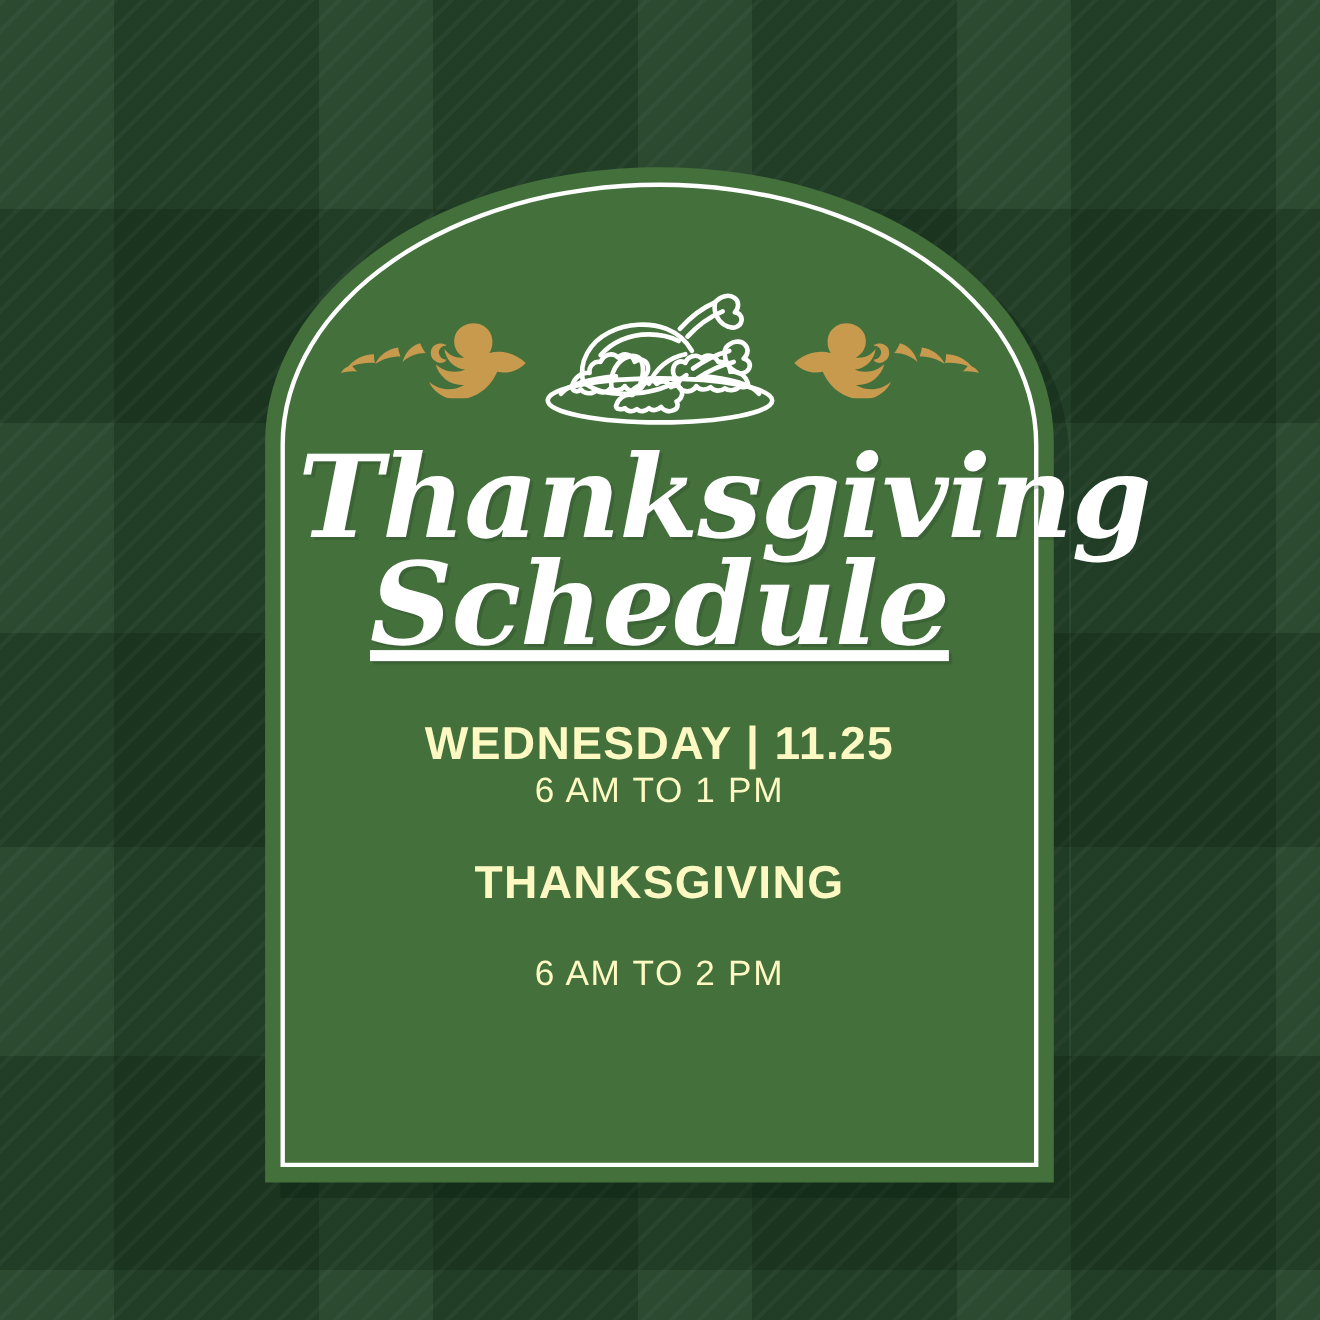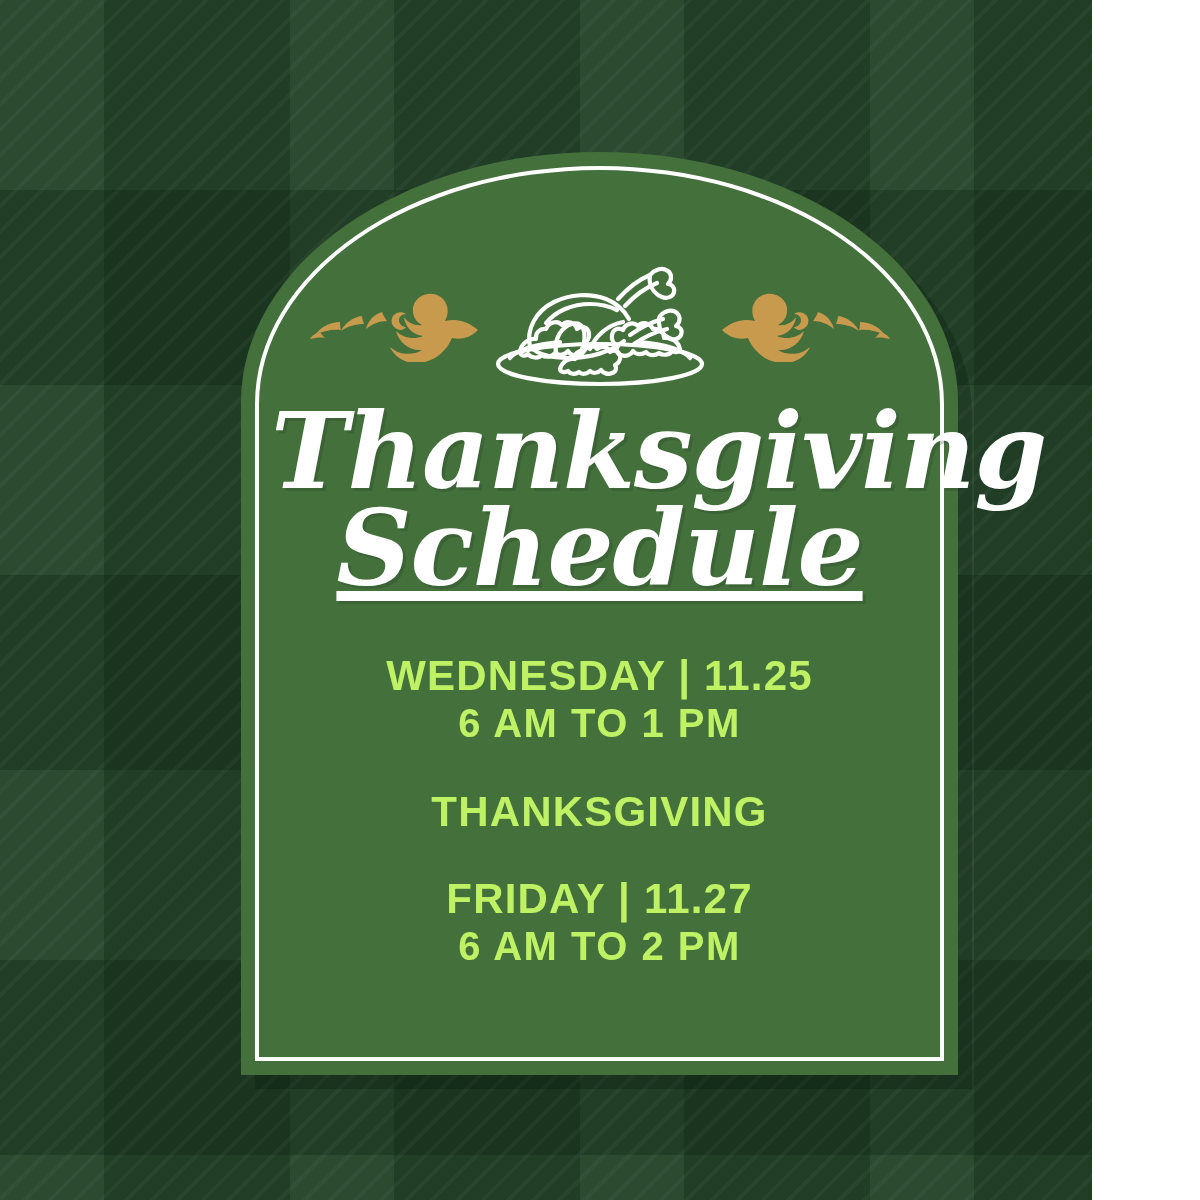--- a/index.html
+++ b/index.html
@@ -9,21 +9,21 @@
   body {
     width: 1200px;
     height: 1200px;
     overflow: hidden;
     font-family: "Liberation Sans", sans-serif;
   }
 
   
   #poster {
     position: relative;
-    width: 1092px;
+    width: 1200px;
     height: 1200px;
     background-color: #2b4a30;
     overflow: hidden;
   }
 
   
   .plaid-bands {
     position: absolute;
     inset: 0;
     background-image:
@@ -114,36 +114,36 @@
   }
   .title-line.line2 { font-size: 104px; text-decoration: underline; }
 
   
   #schedule {
     position: absolute;
     left: 40px;
     right: 40px;
     top: 500px;
     text-align: center;
-    color: #bef264;
+    color: #fef9c3;
   }
   .sched-block { margin-bottom: 40px; }
   .sched-block:last-child { margin-bottom: 0; }
   .sched-day {
     font-family: "Liberation Sans", sans-serif;
     font-weight: 700;
     font-size: 42px;
     letter-spacing: 1.2px;
     line-height: 1.12;
     white-space: nowrap;
   }
   .sched-hours {
     font-family: "Liberation Sans", sans-serif;
-    font-weight: 700;
-    font-size: 40px;
+    font-weight: 400;
+    font-size: 32px;
     letter-spacing: 1.5px;
     line-height: 1.22;
     white-space: nowrap;
   }
 </style>
 </head>
 <body>
 
 <div id="poster">
 
@@ -218,20 +218,19 @@
       <div class="sched-block">
         <div class="sched-day">WEDNESDAY | 11.25</div>
         <div class="sched-hours">6 AM TO 1 PM</div>
       </div>
 
       <div class="sched-block">
         <div class="sched-day">THANKSGIVING</div>
       </div>
 
       <div class="sched-block">
-        <div class="sched-day">FRIDAY | 11.27</div>
         <div class="sched-hours">6 AM TO 2 PM</div>
       </div>
 
     </div>
 
   </div>
 </div>
 
 </body></html>

